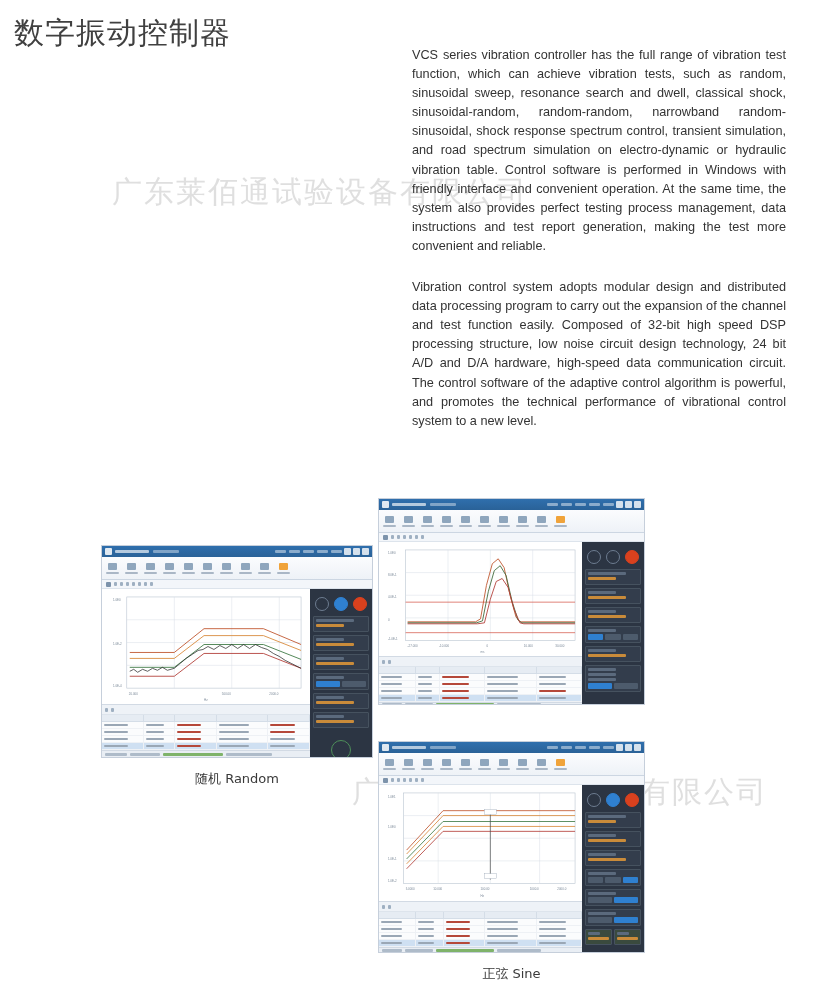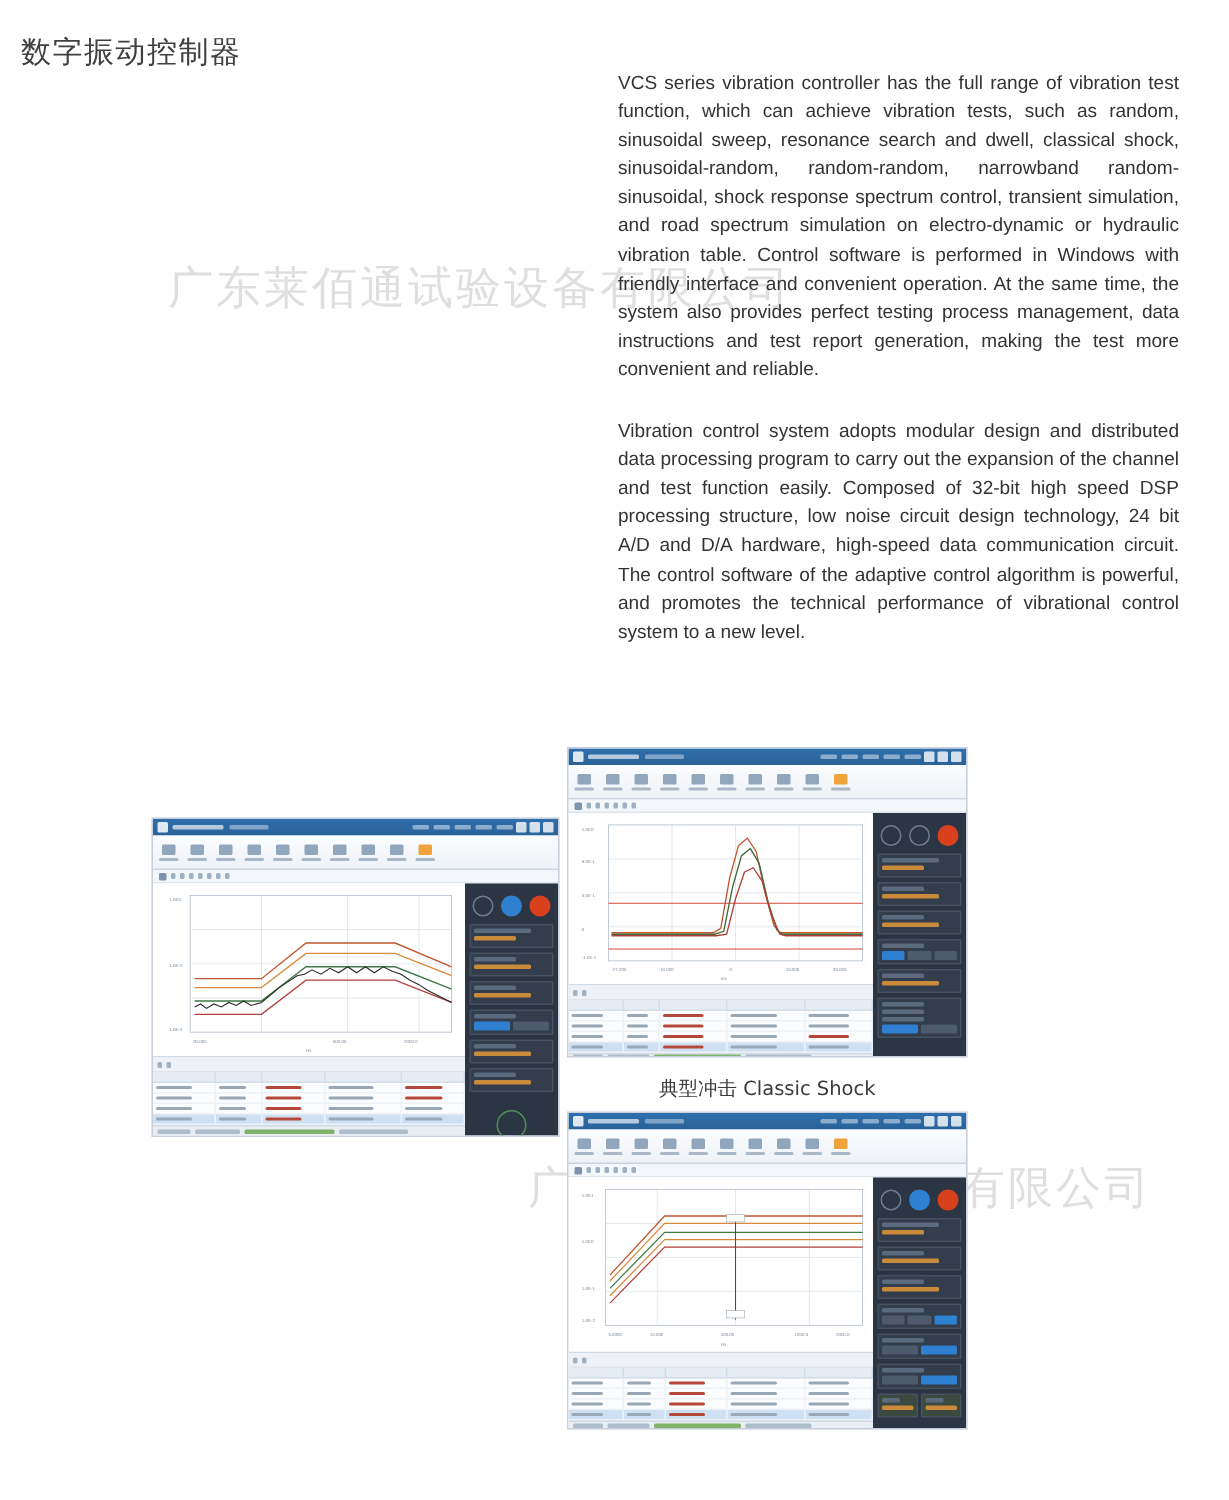--- a/index.html
+++ b/index.html
@@ -44,22 +44,22 @@
     color: #1a72ad;
     font-family: "Liberation Sans", sans-serif;
     font-weight: normal;
     font-size: 28px;
     line-height: 38px;
     letter-spacing: 0.2px;
   }
   .title-en-2 { letter-spacing: -0.2px; }
   .title-cn {
     color: #404040;
-    font-family: Liberation Sans, sans-serif;
-    font-size: 20px;
+    font-family: Liberation Mono, monospace;
+    font-size: 30px;
     line-height: 46px;
     letter-spacing: 1px;
     margin-top: 8px;
   }
 
   
   .col-left {
     position: absolute;
     left: 14px;
     top: 168px;
@@ -434,20 +434,21 @@
         </div>
       </div>
     </div>
 
     <div class="app-taskbar">
       
       
       
     </div>
   </div>
+  <div class="caption">随机 Random</div>
 </div>
 
 <div class="figure fig-shock">
   <div class="shot">
 
     <div class="app-titlebar">
       <div class="app-logo"></div>
       <div class="tb-text w1"></div>
       <div class="tb-text w2"></div>
       <div class="tb-spacer"></div>
@@ -640,21 +641,20 @@
         </div>
       </div>
     </div>
 
     <div class="app-taskbar">
       
       
       
     </div>
   </div>
-  <div class="caption">典型冲击 Classic Shock</div>
 </div>
 
 <div class="figure fig-sine">
   <div class="shot">
 
     <div class="app-titlebar">
       <div class="app-logo"></div>
       <div class="tb-text w1"></div>
       <div class="tb-text w2"></div>
       <div class="tb-spacer"></div>
@@ -856,13 +856,14 @@
         <div style="flex:1 1 auto"></div>
       </div>
     </div>
 
     <div class="app-taskbar">
       
       
       
     </div>
   </div>
+  <div class="caption">正弦 Sine</div>
 </div>
 
 </body></html>

